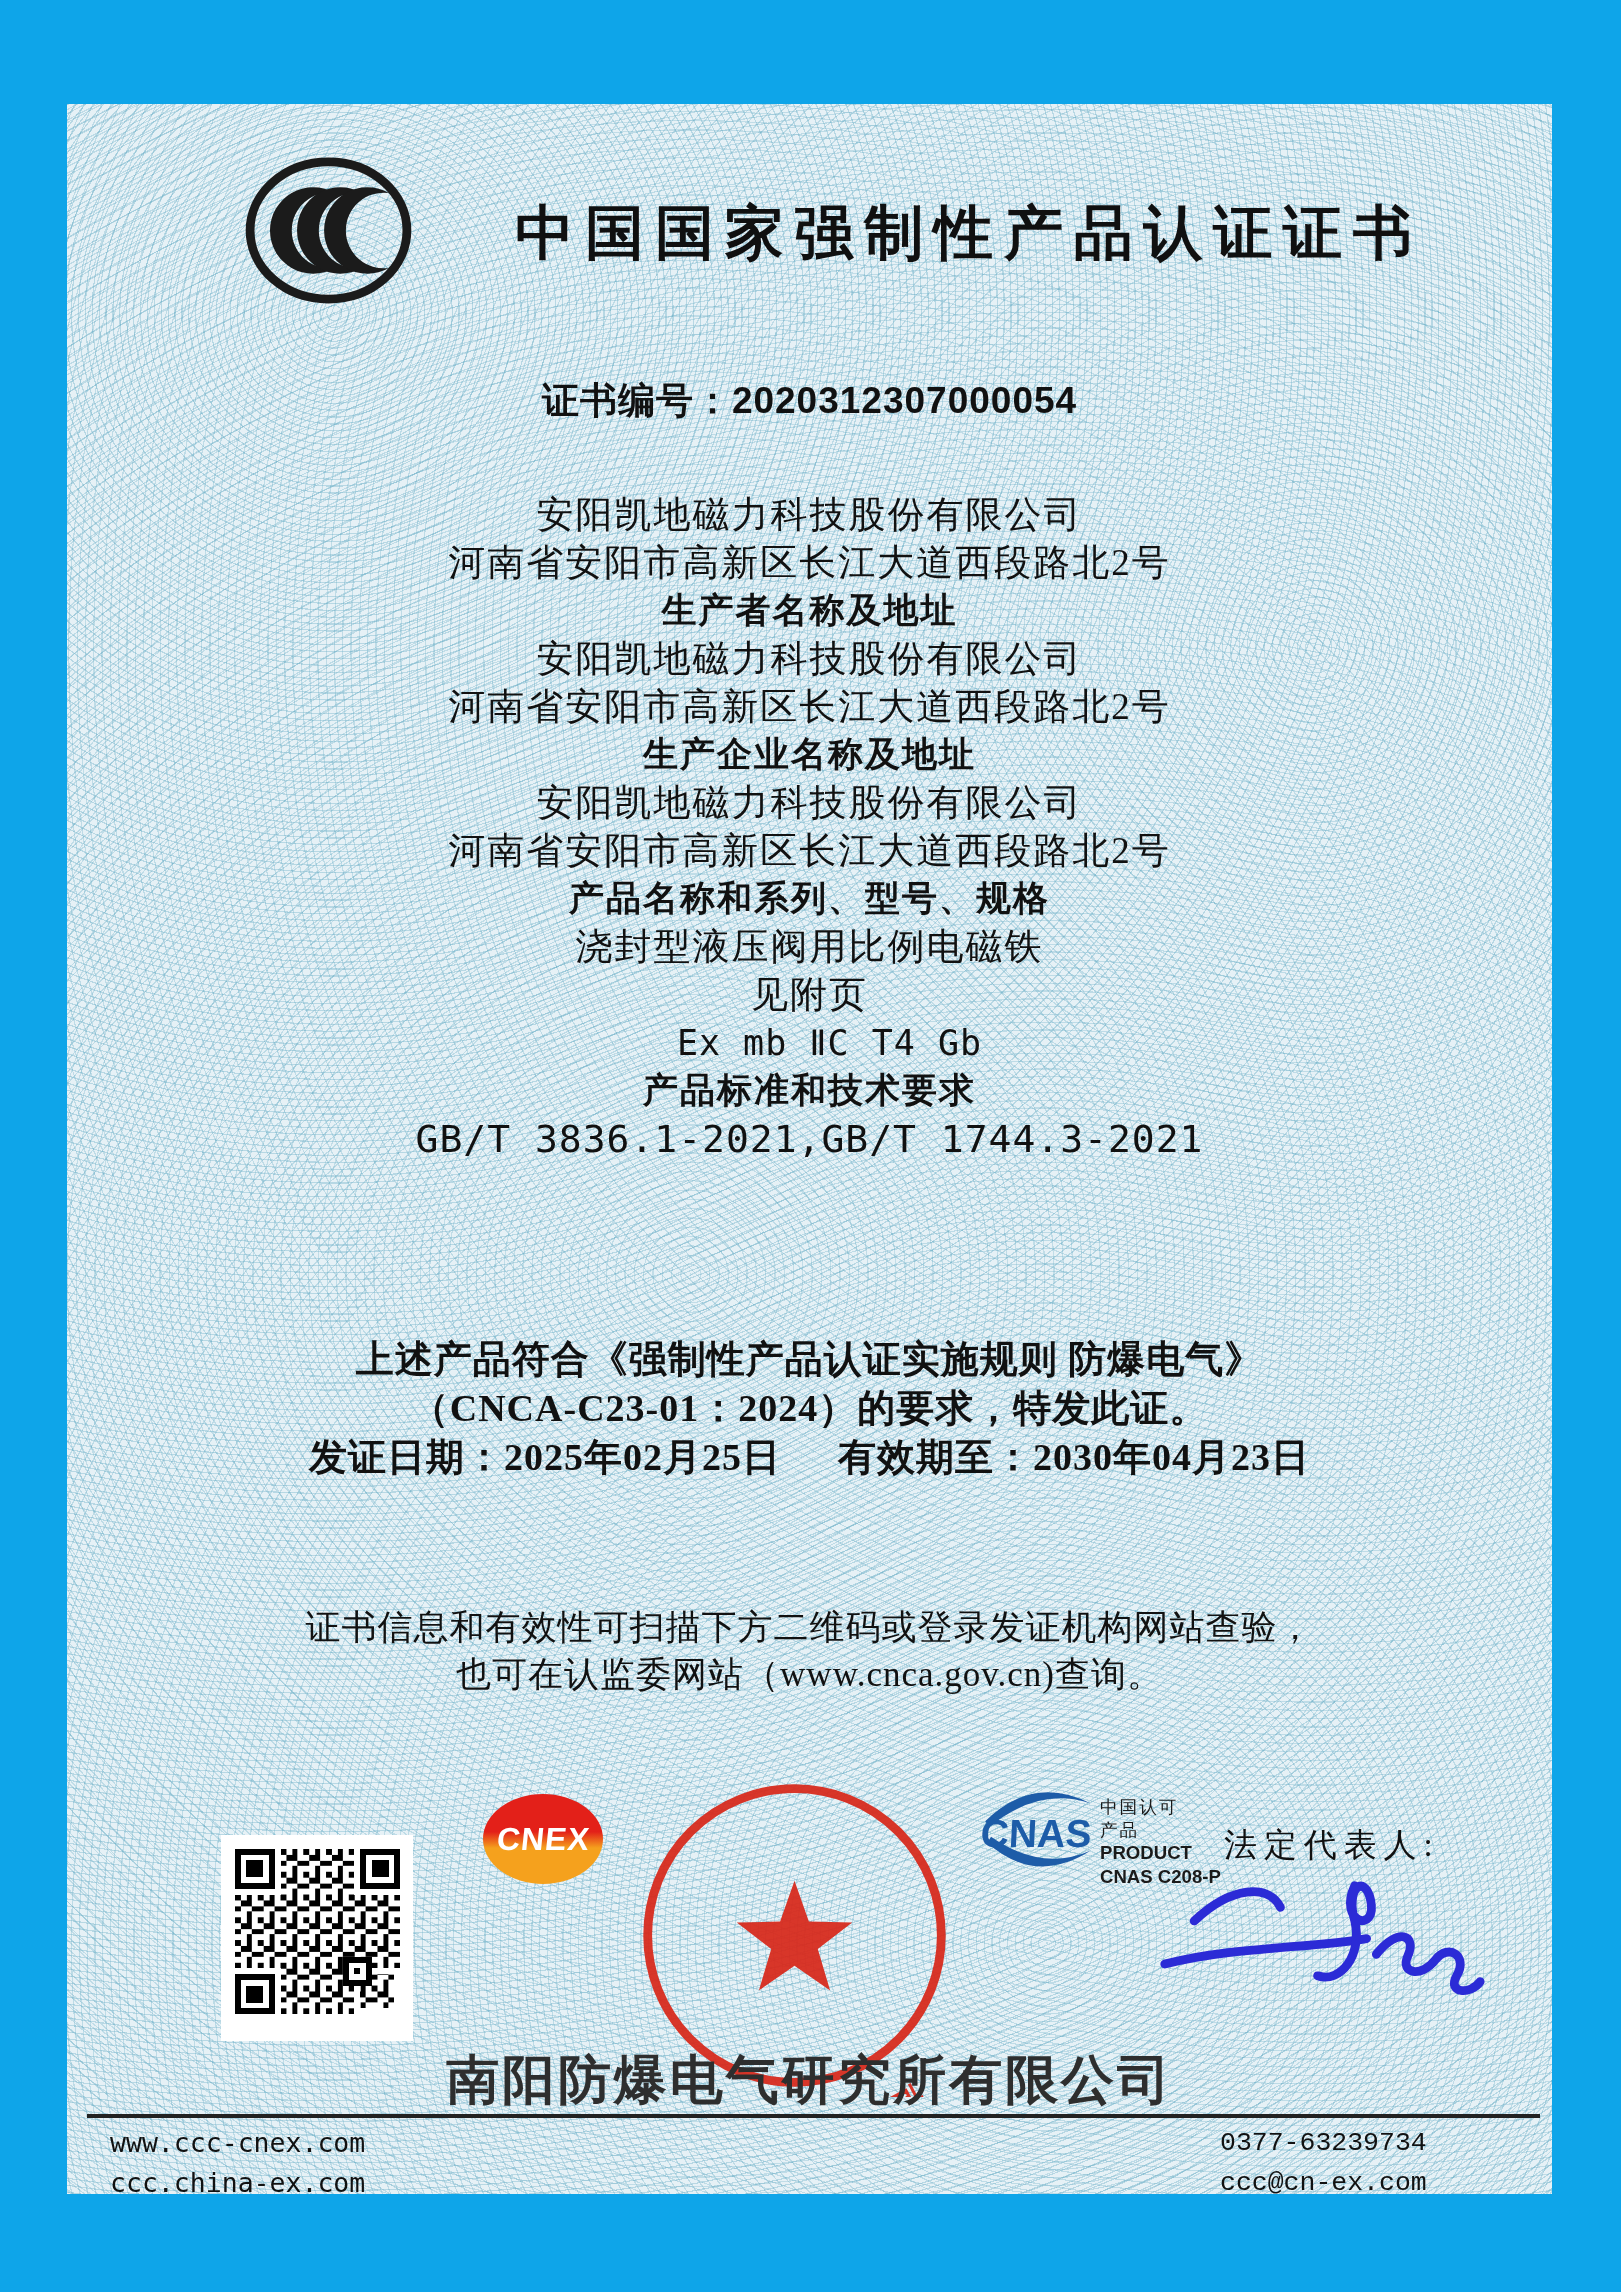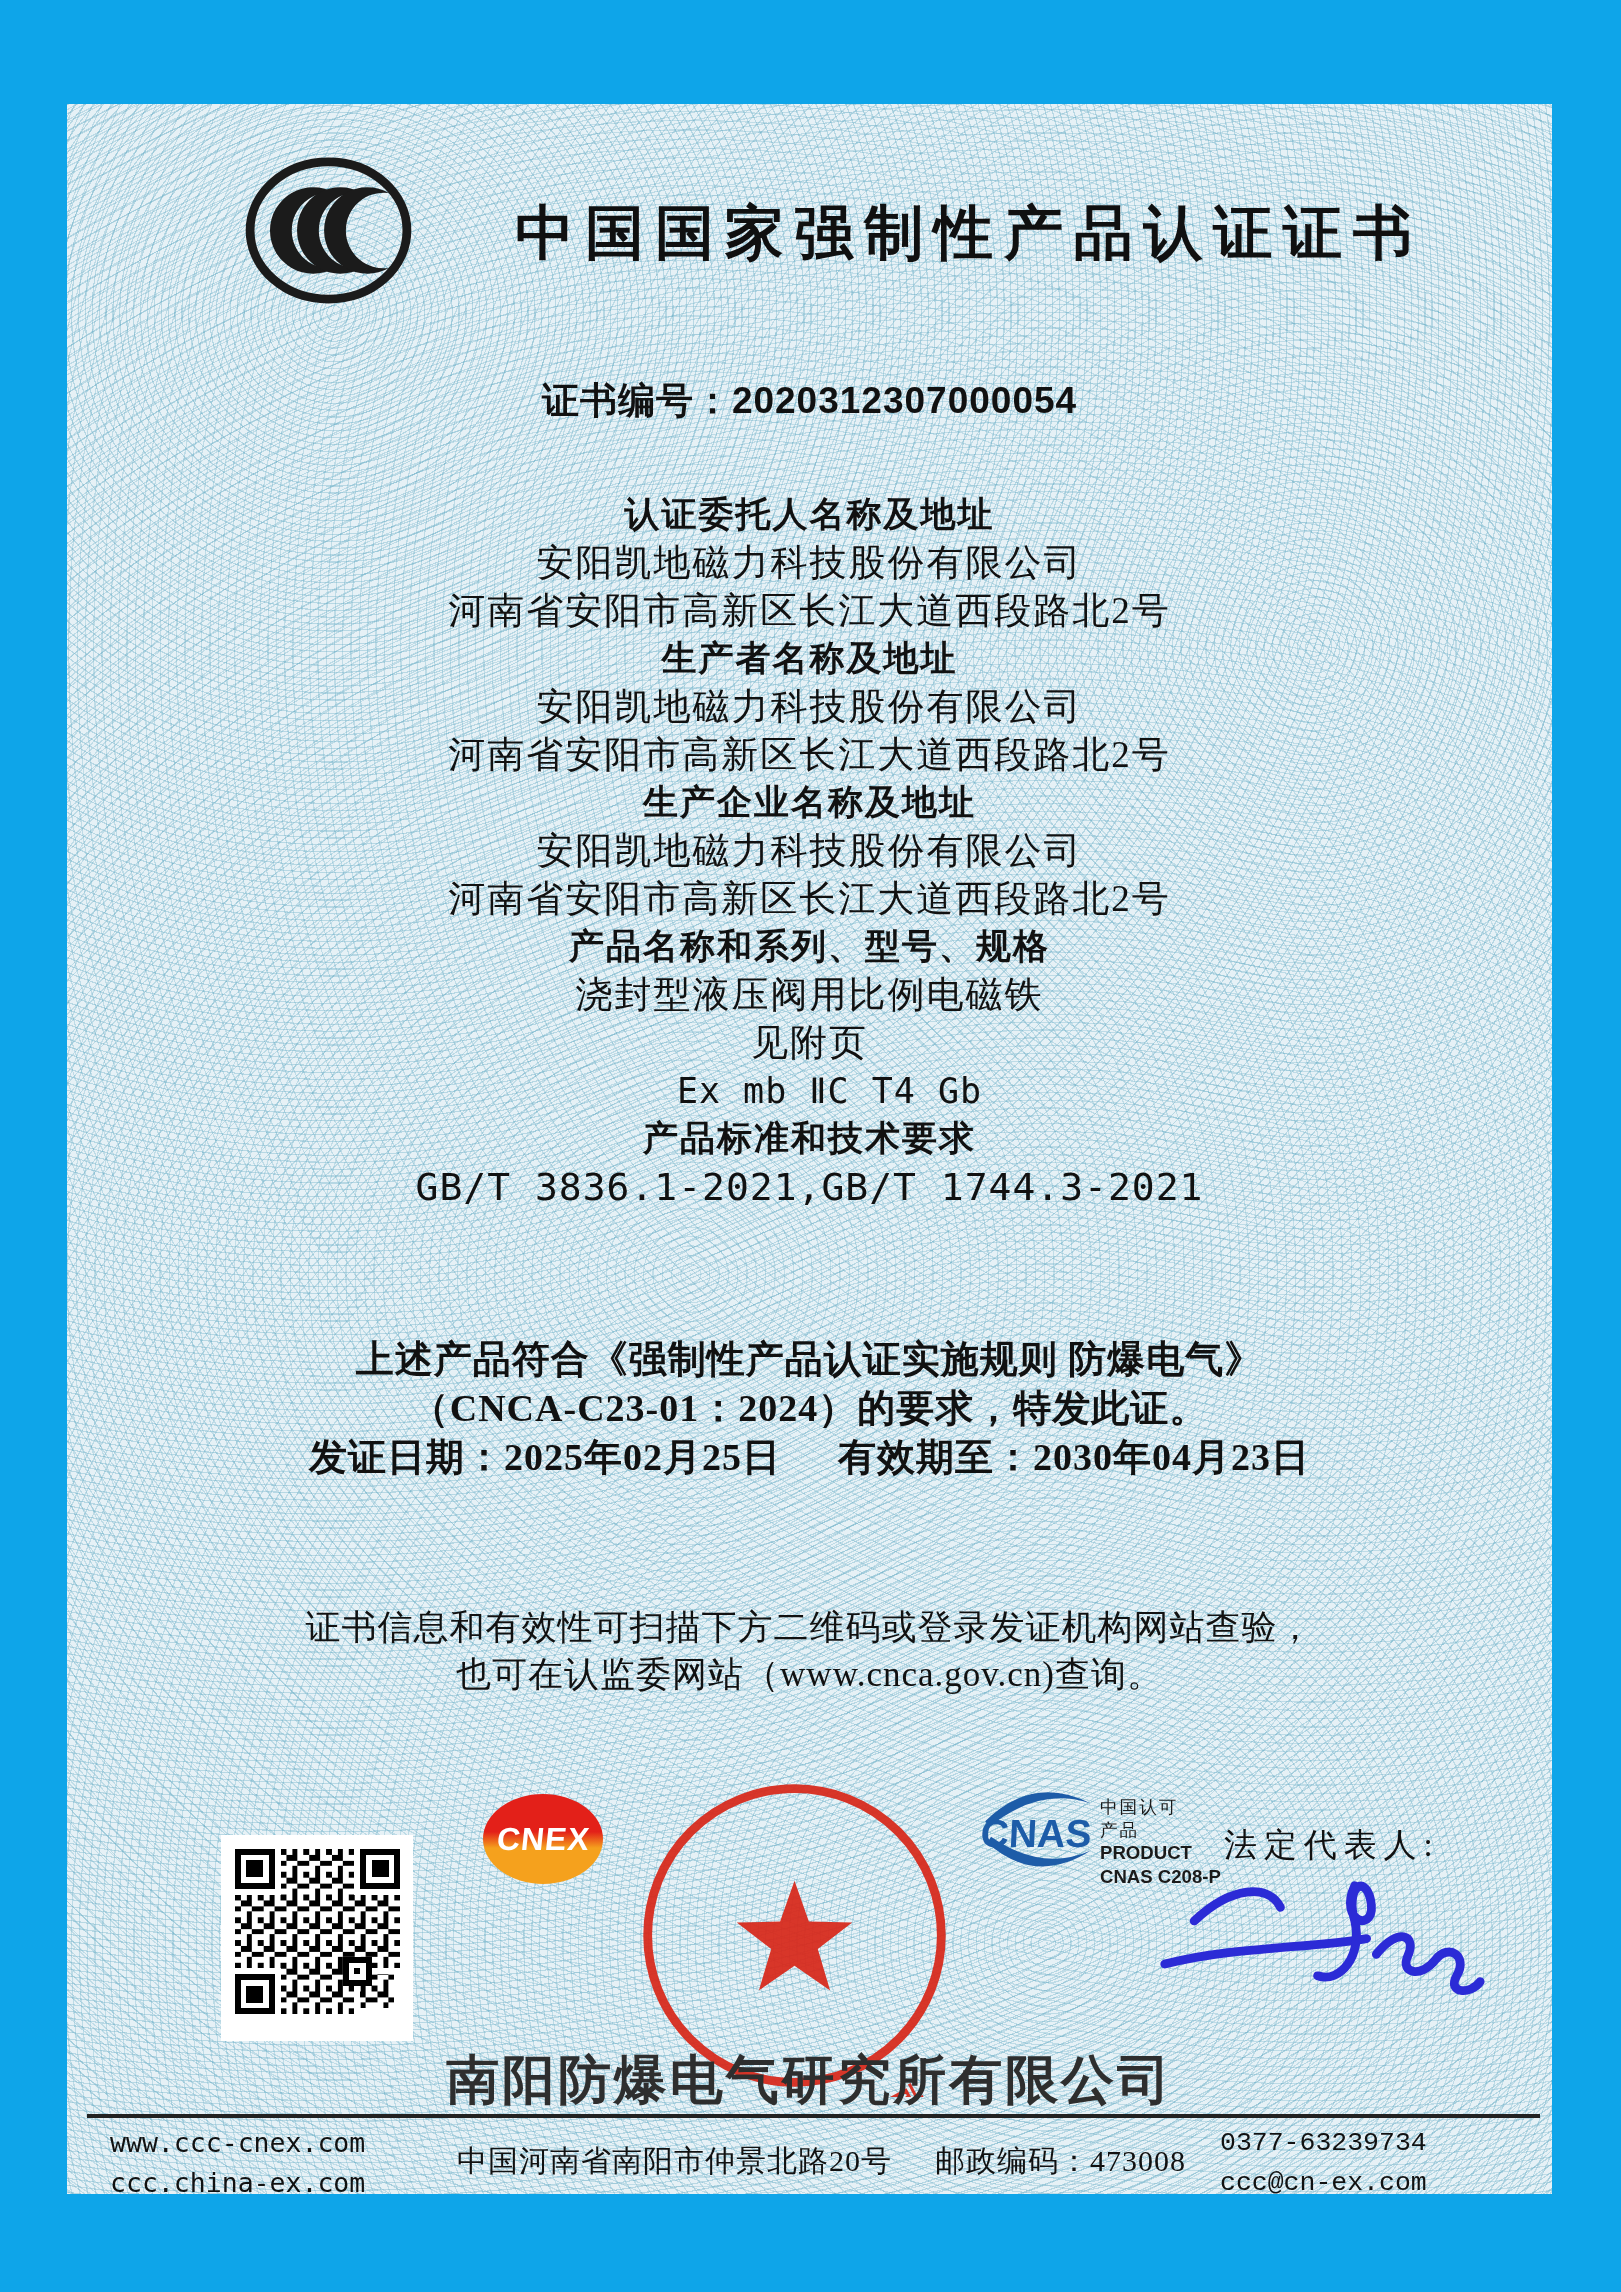--- a/index.html
+++ b/index.html
@@ -99,21 +99,20 @@
       </g>
     </svg>
 
     <div class="abs title">中国国家强制性产品认证证书</div>
 
     <div class="abs cert-no">
       <span>证书编号：</span><span class="num">2020312307000054</span>
     </div>
 
     <div class="abs rows">
-      <div class="row heading">认证委托人名称及地址</div>
       <div class="row addr">安阳凯地磁力科技股份有限公司</div>
       <div class="row addr">河南省安阳市高新区长江大道西段路北2号</div>
       <div class="row heading">生产者名称及地址</div>
       <div class="row addr">安阳凯地磁力科技股份有限公司</div>
       <div class="row addr">河南省安阳市高新区长江大道西段路北2号</div>
       <div class="row heading">生产企业名称及地址</div>
       <div class="row addr">安阳凯地磁力科技股份有限公司</div>
       <div class="row addr">河南省安阳市高新区长江大道西段路北2号</div>
       <div class="row heading">产品名称和系列、型号、规格</div>
       <div class="row addr">浇封型液压阀用比例电磁铁</div>
@@ -209,23 +208,20 @@
       </g>
     </svg>
 
     <div class="abs footer-company">南阳防爆电气研究所有限公司</div>
     <div class="abs rule"></div>
 
     <div class="abs f-left">
       <div>www.ccc-cnex.com</div>
       <div>ccc.china-ex.com</div>
     </div>
-    <div class="abs f-center">
-      <span>中国河南省南阳市仲景北路20号</span><span class="gap"></span><span>邮政编码：473008</span>
-    </div>
     <div class="abs f-right">
       <div>0377-63239734</div>
       <div>ccc@cn-ex.com</div>
     </div>
 
   </div>
 </div>
 
 
 </body></html>

